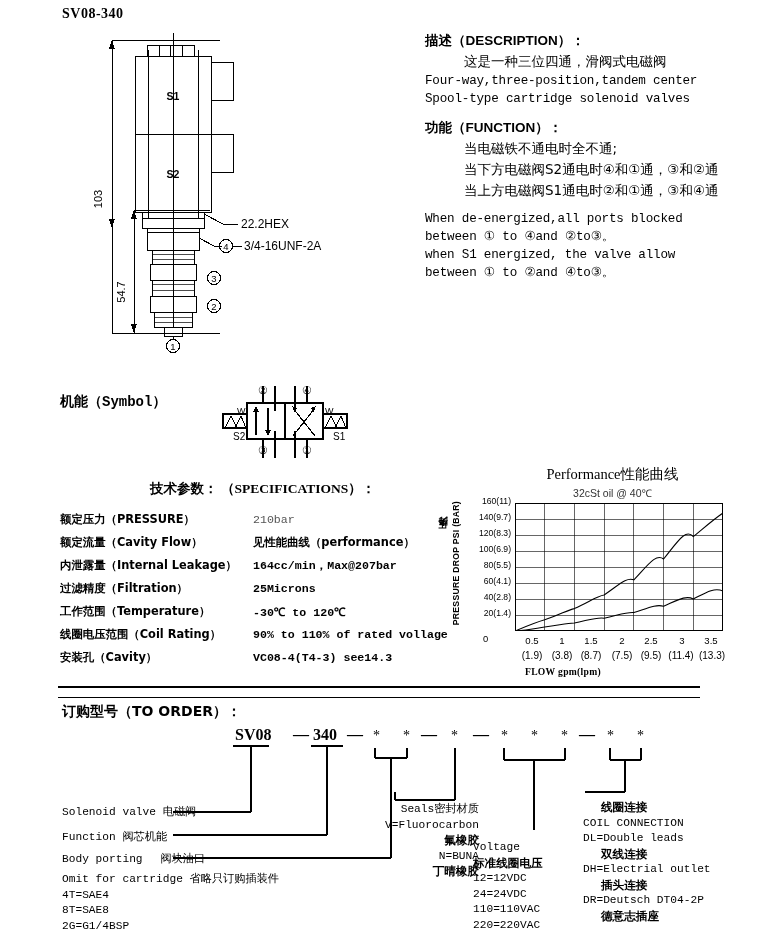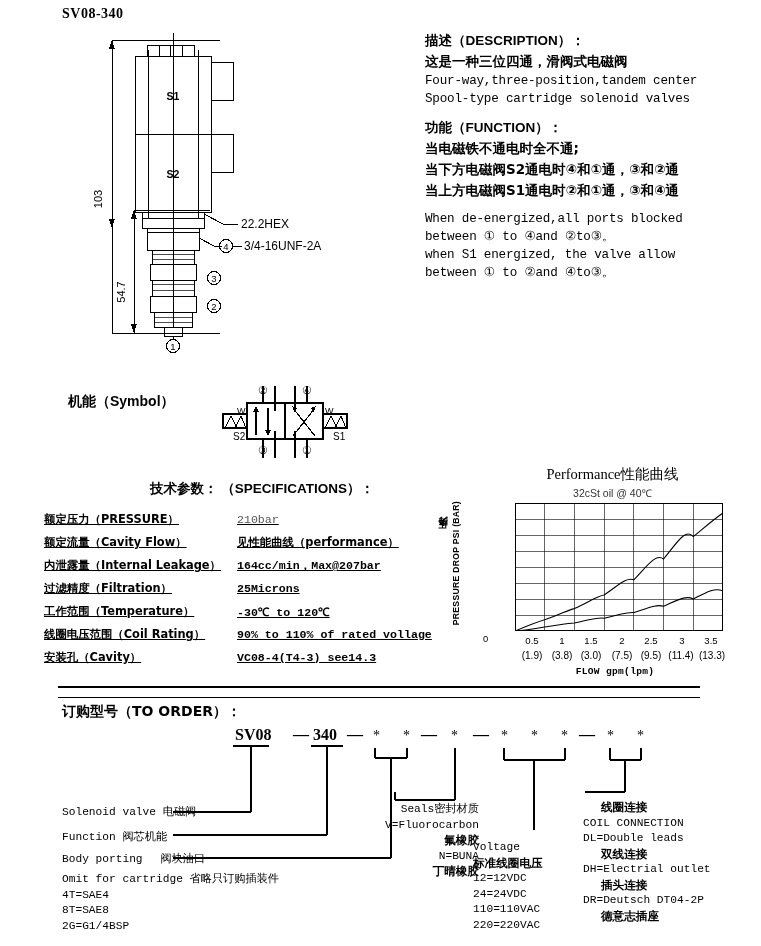--- a/index.html
+++ b/index.html
@@ -28,45 +28,45 @@
 
   
   #desc-block { left: 425px; top: 30px; width: 330px; }
   .cn-head {
     font-family: Liberation Sans, sans-serif;
     font-size: 13.5px; font-weight: bold;
     line-height: 21px; white-space: nowrap;
   }
   .cn-line {
     font-family: "DejaVu Sans", sans-serif;
-    font-size: 13.5px; font-weight: bold;
-    line-height: 21px; white-space: nowrap;
+    font-size: 13.5px; font-weight: normal;
+    line-height: 21px; white-space: nowrap; margin-left: 39px;
   }
   .en-line {
     font-family: "Liberation Mono", "DejaVu Sans Mono", monospace;
     font-size: 12.6px; line-height: 18px; white-space: nowrap;
     letter-spacing: -.2px;
   }
   .gap-sm { height: 9px; }
 
   
   #symbol-title {
     left: 60px; top: 393px;
-    font-family: Liberation Sans, sans-serif;
-    font-size: 14px; font-weight: bold; margin-left: 8px;
+    font-family: Liberation Mono, monospace;
+    font-size: 14px; font-weight: bold;
   }
   #symbol-dia { left: 215px; top: 378px; }
 
   
   #spec-title {
     left: 150px; top: 480px;
-    font-family: Liberation Sans, sans-serif;
+    font-family: Liberation Serif, serif;
     font-size: 13.5px; font-weight: bold; white-space: nowrap;
   }
-  #spec-table { left: 44px; top: 508px; width: 390px; text-decoration: underline; }
+  #spec-table { left: 60px; top: 508px; width: 390px; }
   .spec-row { display: flex; height: 23px; align-items: center; }
   .spec-label {
     width: 193px;
     font-family: "DejaVu Sans", sans-serif;
     font-size: 11.4px; font-weight: bold; white-space: nowrap;
   }
   .spec-value {
     font-family: "Liberation Mono", "DejaVu Sans Mono", monospace;
     font-size: 11.6px; font-weight: bold; white-space: nowrap;
   }
@@ -113,22 +113,22 @@
   .xt {
     position:absolute; text-align:center;
     font-family: "Liberation Sans", sans-serif; font-size: 9.6px; white-space:nowrap;
   }
   .xt2 { font-size: 10px; }
   #xzero {
     position:absolute; left: 48px; top: 168px;
     font-family: "Liberation Sans", sans-serif; font-size: 9.4px;
   }
   #xaxis-label {
-    position:absolute; left: 80px; top: 201px; width: 200px; text-align:center;
-    font-family: Liberation Mono, monospace; font-size: 9.6px; font-weight:bold;
+    position:absolute; left: 90px; top: 201px; width: 200px; text-align:left;
+    font-family: Liberation Serif, serif; font-size: 9.6px; font-weight:bold;
     letter-spacing: .3px;
   }
 
   
   #order-title {
     left: 62px; top: 703px;
     font-family: "DejaVu Sans", sans-serif; font-size: 14px; font-weight:bold;
   }
   #order-dia { left: 55px; top: 700px; }
 
@@ -347,20 +347,30 @@
     <div class="spec-value">VC08-4(T4-3) see14.3</div>
   </div>
 </div>
 
 <div class="abs" id="chart-area">
   <div id="chart-title">Performance性能曲线</div>
   <div id="chart-subtitle">32cSt oil @ 40℃</div>
   <div class="vax-cn">压力降</div>
   <div class="vax-en">PRESSURE DROP PSI (BAR)</div>
 
+  <div id="ytick-wrap">
+    <div class="ytick" style="top:-4px">160(11)</div>
+    <div class="ytick" style="top:12px">140(9.7)</div>
+    <div class="ytick" style="top:28px">120(8.3)</div>
+    <div class="ytick" style="top:44px">100(6.9)</div>
+    <div class="ytick" style="top:60px">80(5.5)</div>
+    <div class="ytick" style="top:76px">60(4.1)</div>
+    <div class="ytick" style="top:92px">40(2.8)</div>
+    <div class="ytick" style="top:108px">20(1.4)</div>
+  </div>
   <div id="xzero">0</div>
 
   <svg id="plot" width="208" height="128" viewBox="0 0 208 128">
     <rect x="0.5" y="0.5" width="207" height="127" fill="#fff" stroke="#000" stroke-width="1"></rect>
     <g stroke="#000" stroke-width="0.6" shape-rendering="crispEdges">
       <line x1="0" y1="16" x2="208" y2="16"></line>
       <line x1="0" y1="32" x2="208" y2="32"></line>
       <line x1="0" y1="48" x2="208" y2="48"></line>
       <line x1="0" y1="64" x2="208" y2="64"></line>
       <line x1="0" y1="80" x2="208" y2="80"></line>
@@ -389,21 +399,21 @@
     <div class="xt" style="left:22px;  top:0px;  width:30px">0.5</div>
     <div class="xt" style="left:52px;  top:0px;  width:30px">1</div>
     <div class="xt" style="left:81px;  top:0px;  width:30px">1.5</div>
     <div class="xt" style="left:112px; top:0px;  width:30px">2</div>
     <div class="xt" style="left:141px; top:0px;  width:30px">2.5</div>
     <div class="xt" style="left:172px; top:0px;  width:30px">3</div>
     <div class="xt" style="left:201px; top:0px;  width:30px">3.5</div>
 
     <div class="xt xt2" style="left:18px;  top:15px; width:38px">(1.9)</div>
     <div class="xt xt2" style="left:48px;  top:15px; width:38px">(3.8)</div>
-    <div class="xt xt2" style="left:77px;  top:15px; width:38px">(3.0)</div>
+    <div class="xt xt2" style="left:77px;  top:15px; width:38px">(8.7)</div>
     <div class="xt xt2" style="left:108px; top:15px; width:38px">(7.5)</div>
     <div class="xt xt2" style="left:137px; top:15px; width:38px">(9.5)</div>
     <div class="xt xt2" style="left:165px; top:15px; width:42px">(11.4)</div>
     <div class="xt xt2" style="left:196px; top:15px; width:42px">(13.3)</div>
   </div>
   <div id="xaxis-label">FLOW gpm(lpm)</div>
 </div>
 
 <div class="abs rule" id="rule-1"></div>
 <div class="abs rule" id="rule-2"></div>

